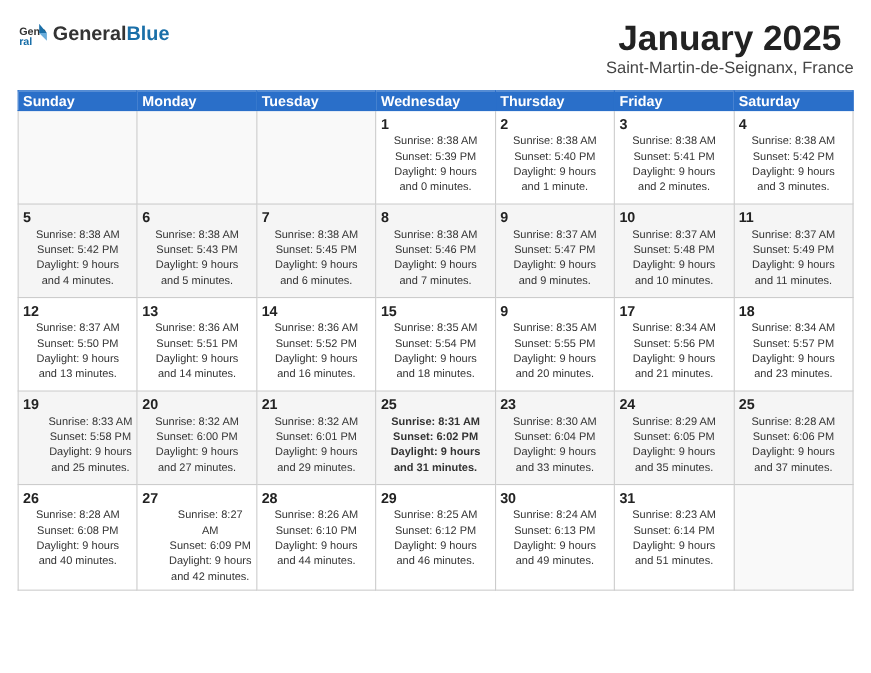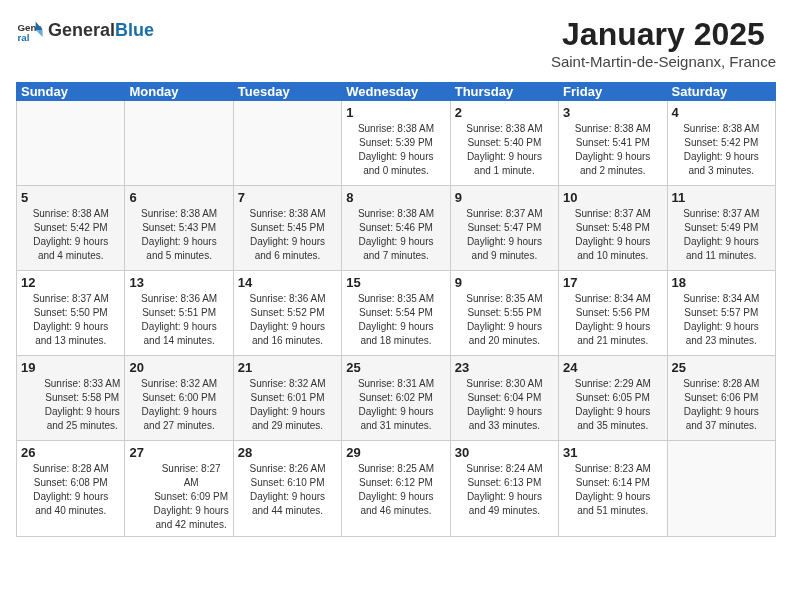--- a/index.html
+++ b/index.html
@@ -266,35 +266,35 @@
         </td>
         <td>
           <span class="day-number">21</span>
           <div class="cell-info" style="white-space: pre-line;">Sunrise: 8:32 AM
 Sunset: 6:01 PM
 Daylight: 9 hours
 and 29 minutes.</div>
         </td>
         <td>
           <span class="day-number">25</span>
-          <div class="cell-info" style="white-space: pre-line;">Sunrise: 8:31 AM
+          <div class="cell-info" style="white-space: pre-line; font-weight: bold;">Sunrise: 8:31 AM
 Sunset: 6:02 PM
 Daylight: 9 hours
 and 31 minutes.</div>
         </td>
         <td>
           <span class="day-number">23</span>
           <div class="cell-info" style="white-space: pre-line;">Sunrise: 8:30 AM
 Sunset: 6:04 PM
 Daylight: 9 hours
 and 33 minutes.</div>
         </td>
         <td>
           <span class="day-number">24</span>
-          <div class="cell-info" style="white-space: pre-line;">Sunrise: 2:29 AM
+          <div class="cell-info" style="white-space: pre-line;">Sunrise: 8:29 AM
 Sunset: 6:05 PM
 Daylight: 9 hours
 and 35 minutes.</div>
         </td>
         <td>
           <span class="day-number">25</span>
           <div class="cell-info" style="white-space: pre-line;">Sunrise: 8:28 AM
 Sunset: 6:06 PM
 Daylight: 9 hours
 and 37 minutes.</div>

